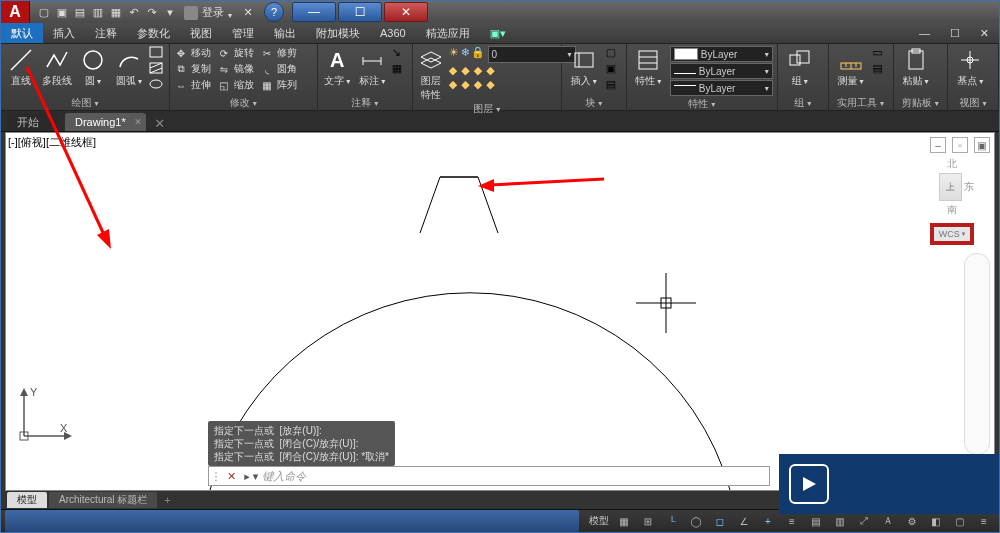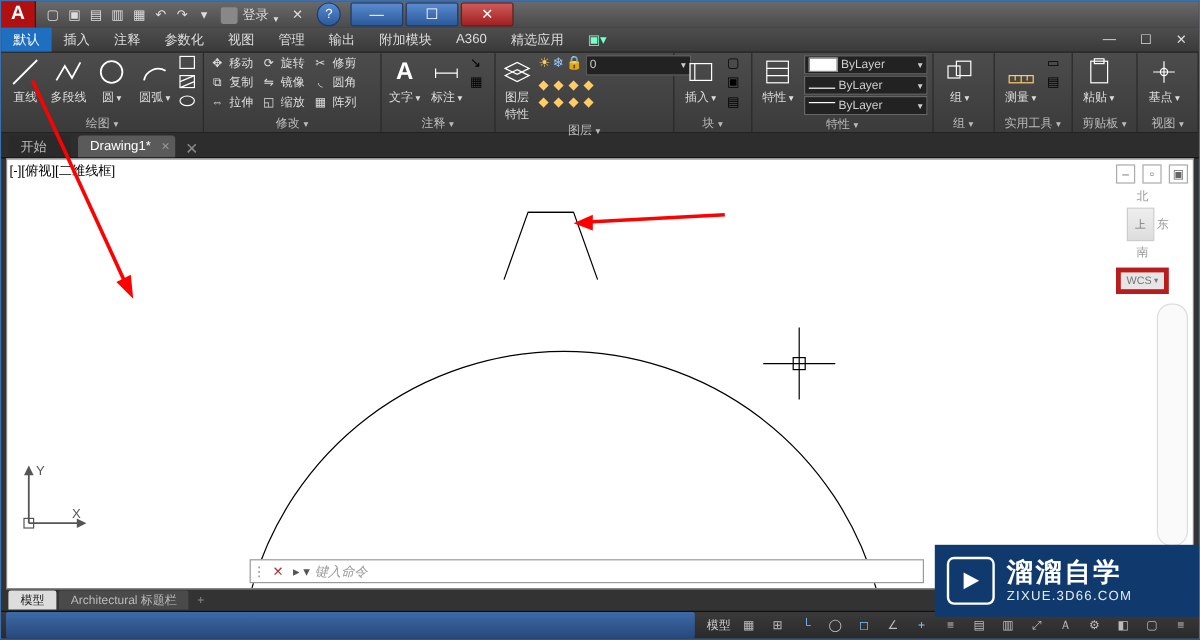--- a/index.html
+++ b/index.html
@@ -591,20 +591,23 @@
     <svg class="ucs" viewBox="0 0 60 60">
       <line x1="8" y1="52" x2="8" y2="10" stroke="#555" stroke-width="1.5"></line>
       <polygon points="8,4 4,12 12,12" fill="#555"></polygon>
       <text x="14" y="12" font-size="11" fill="#555">Y</text>
       <line x1="8" y1="52" x2="50" y2="52" stroke="#555" stroke-width="1.5"></line>
       <polygon points="56,52 48,48 48,56" fill="#555"></polygon>
       <text x="44" y="48" font-size="11" fill="#555">X</text>
       <rect x="4" y="48" width="8" height="8" fill="none" stroke="#555"></rect>
     </svg>
 
+    <div class="cmd-history">指定下一点或  [放弃(U)]:
+指定下一点或  [闭合(C)/放弃(U)]:
+指定下一点或  [闭合(C)/放弃(U)]: *取消*</div>
 
     <div class="cmd-input">
       <span class="handle">⋮</span>
       <span class="x">✕</span>
       <span class="prompt">
           <span>▸</span>
           <span>▾</span>
         </span>
       <span class="ghost">键入命令</span>
     </div>
@@ -643,19 +646,15 @@
       <span class="sbtn">≡</span>
     </div>
   </div>
 
   <div class="watermark">
     <div class="play">
       <svg width="18" height="18">
           <polygon points="3,2 16,9 3,16" fill="#fff"></polygon>
         </svg>
     </div>
-    <div class="txt">
-      <div class="cn">溜溜自学</div>
-      <div class="url">ZIXUE.3D66.COM</div>
-    </div>
   </div>
 
 </div>
 
 </body></html>

